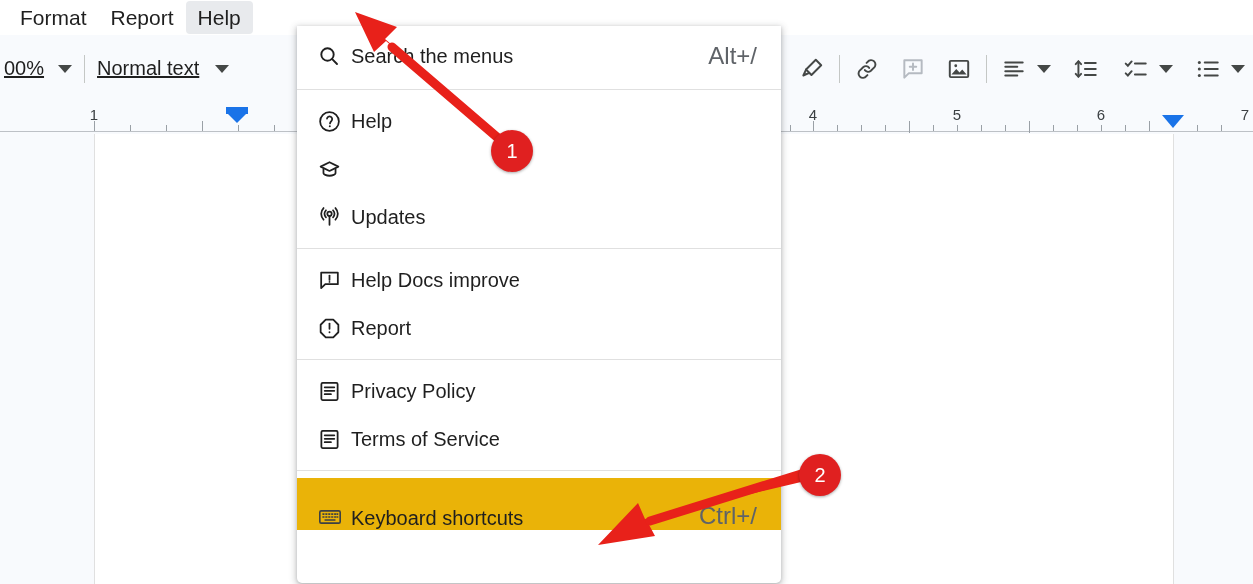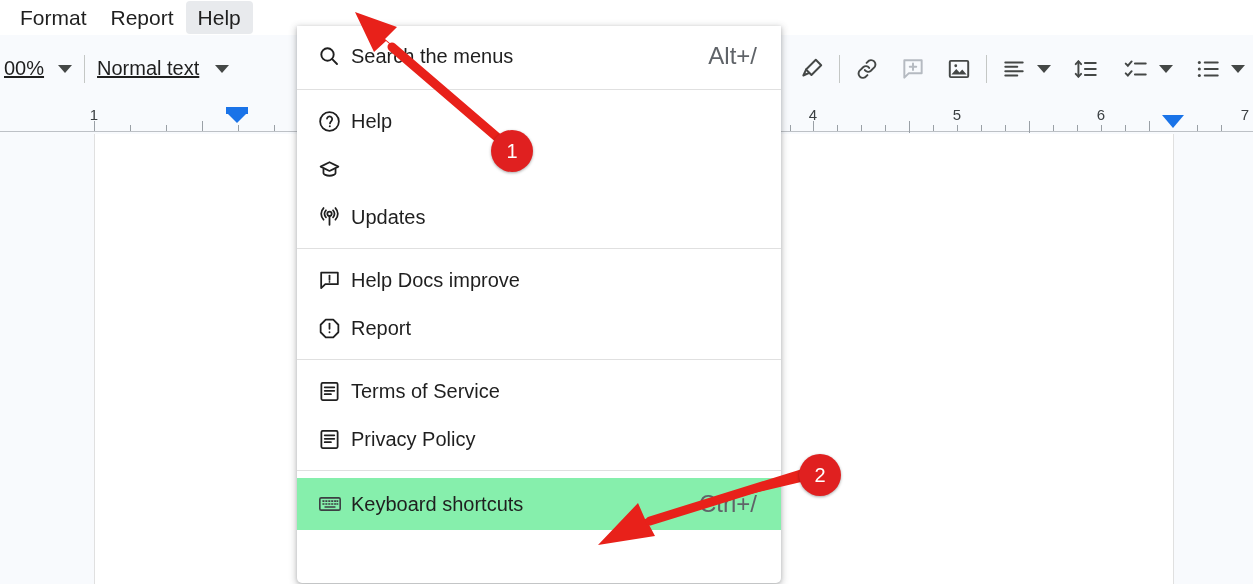--- a/index.html
+++ b/index.html
@@ -130,21 +130,21 @@
     box-shadow: 0 2px 7px 1px rgba(60,64,67,.30), 0 1px 3px rgba(60,64,67,.15);
     overflow: hidden;
   }
   .mi {
     position: relative;
     display: flex; align-items: center;
     height: 48px;
     padding: 0 24px 0 20px;
     cursor: default;
   }
-  .mi.highlight { background: #86efac; }
+  .mi.highlight { background: #eab308; align-items: flex-end; }
   .mi-icon {
     width: 34px; min-width: 34px;
     display: flex; align-items: center; justify-content: flex-start;
     color: #1f1f1f;
   }
   .mi-label {
     font-size: 20px; color: #1f1f1f;
     flex: 1;
     white-space: nowrap;
   }
@@ -385,30 +385,30 @@
 
     <div class="mdiv"></div>
 
     <div class="mi">
       <span class="mi-icon">
         <svg width="25" height="25" viewBox="0 0 24 24" fill="none" stroke="#1f1f1f" stroke-width="1.7" stroke-linecap="round" stroke-linejoin="round">
           <rect x="4.2" y="3.8" width="15.6" height="16.4" rx="1.2"></rect>
           <path d="M7.4 8h9.2M7.4 11.3h9.2M7.4 14.6h6"></path>
         </svg>
       </span>
-      <span class="mi-label">Terms of Service</span>
+      <span class="mi-label">Privacy Policy</span>
     </div>
     <div class="mi">
       <span class="mi-icon">
         <svg width="25" height="25" viewBox="0 0 24 24" fill="none" stroke="#1f1f1f" stroke-width="1.7" stroke-linecap="round" stroke-linejoin="round">
           <rect x="4.2" y="3.8" width="15.6" height="16.4" rx="1.2"></rect>
           <path d="M7.4 8h9.2M7.4 11.3h9.2M7.4 14.6h6"></path>
         </svg>
       </span>
-      <span class="mi-label">Privacy Policy</span>
+      <span class="mi-label">Terms of Service</span>
     </div>
 
     <div class="mdiv"></div>
 
     <div class="mi highlight" style="height:52px">
       <span class="mi-icon">
         <svg width="26" height="26" viewBox="0 0 24 24" fill="none" stroke="#3c4043" stroke-width="1.5" stroke-linecap="round">
           <rect x="2.6" y="6.4" width="18.8" height="11.2" rx="1.3"></rect>
           <path d="M5.5 9.3h.9M8.2 9.3h.9M10.9 9.3h.9M13.6 9.3h.9M16.3 9.3h.9M18.6 9.3h.5"></path>
           <path d="M5.5 12h.9M8.2 12h.9M10.9 12h.9M13.6 12h.9M16.3 12h.9M18.6 12h.5"></path>

